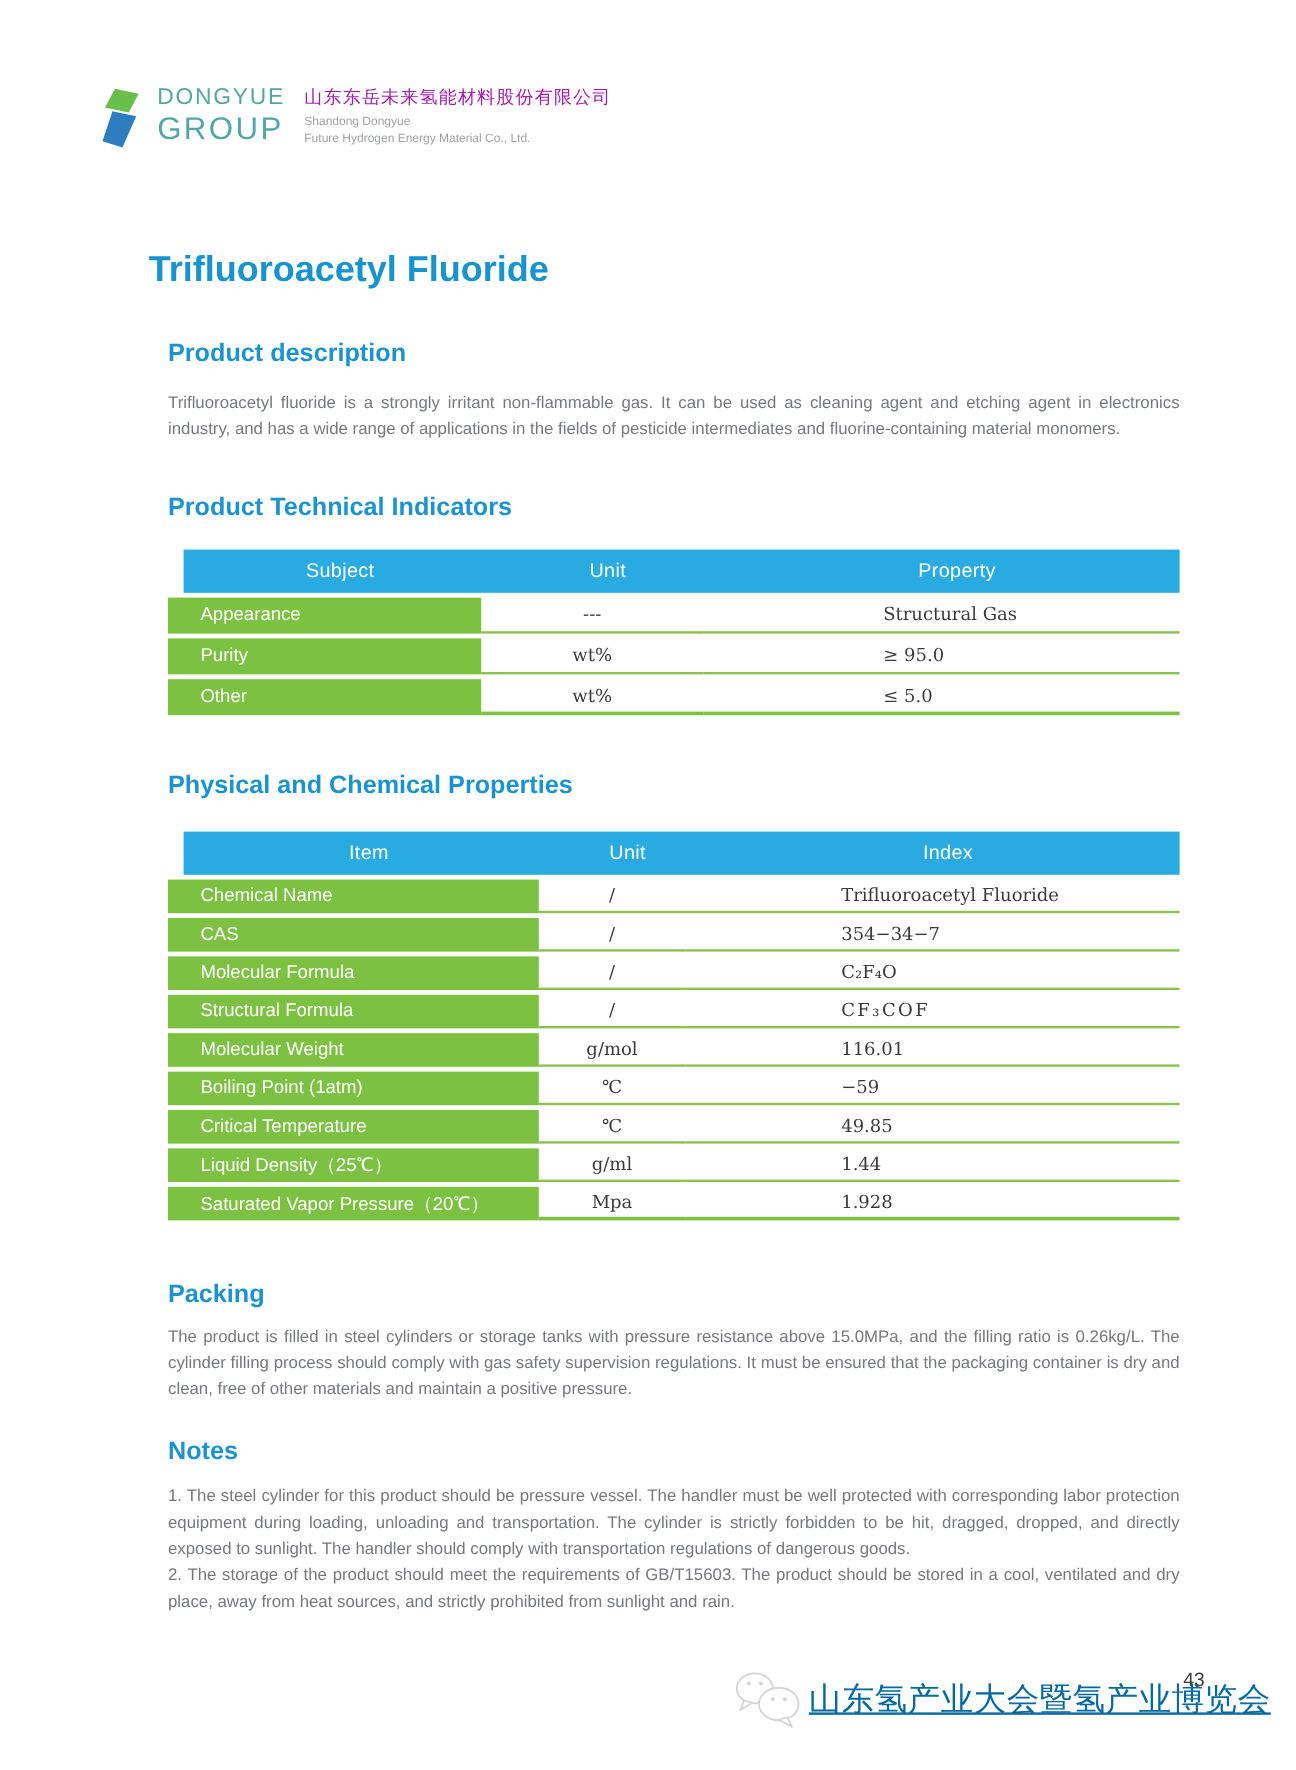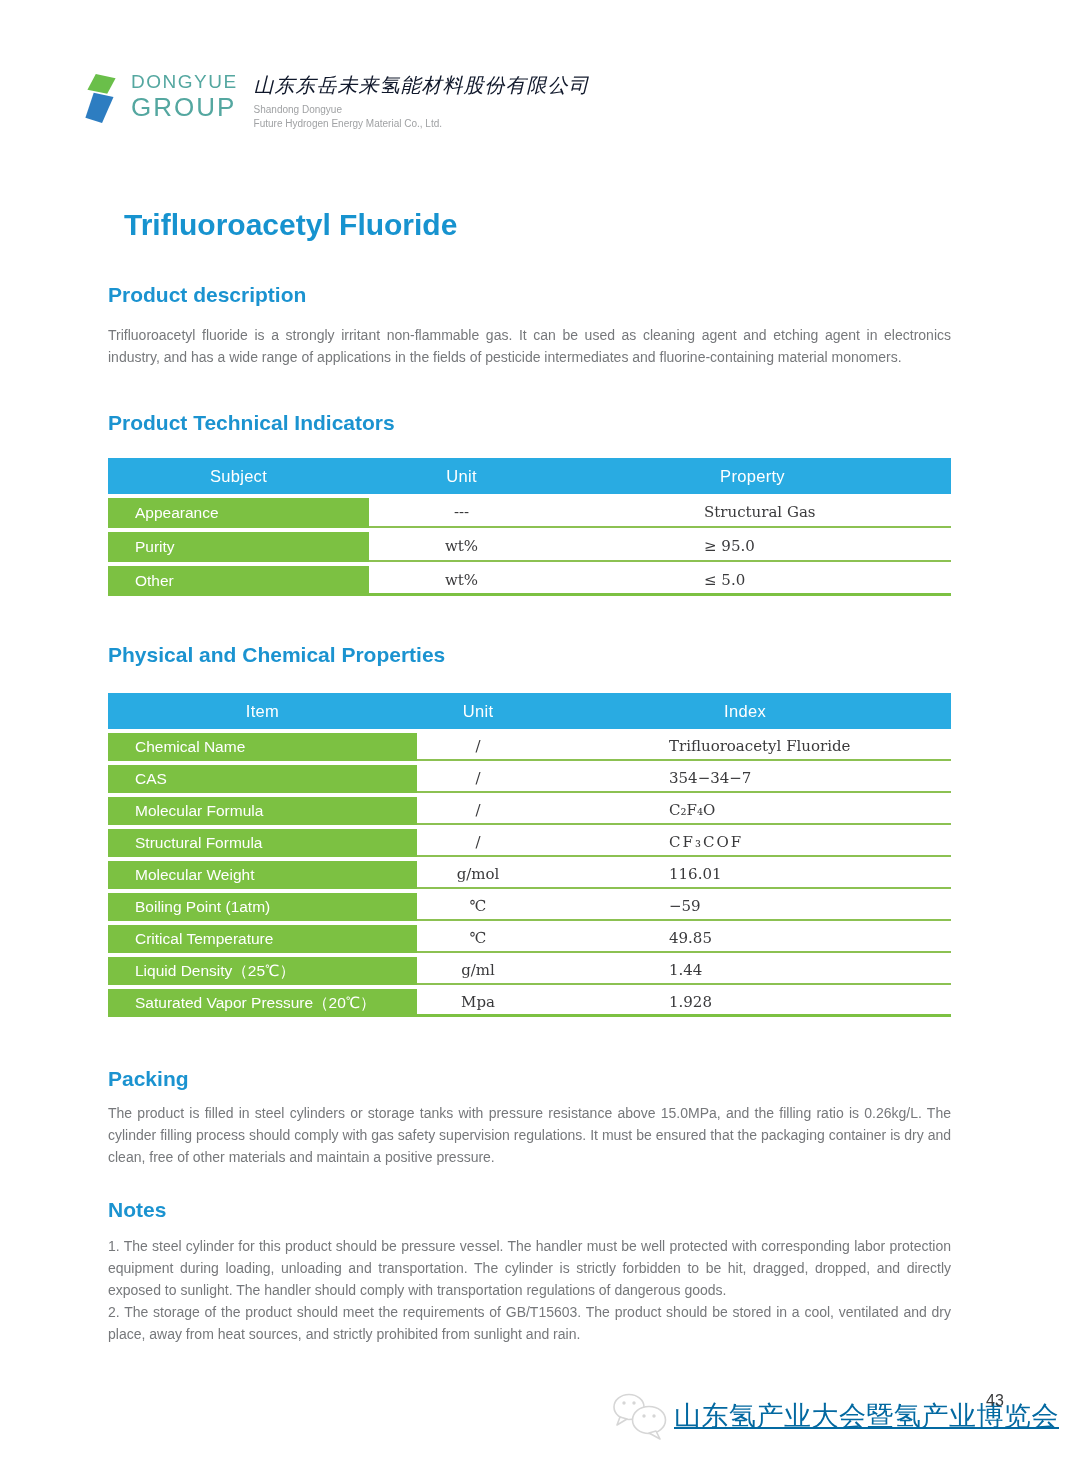--- a/index.html
+++ b/index.html
@@ -9,30 +9,30 @@
     font-family:"Liberation Sans", sans-serif; overflow:hidden;
   }
 
   
   .header { position:absolute; left:85px; top:72px; display:flex; align-items:flex-start; }
   .logo-mark { width:32px; height:50px; margin-top:2px; }
   .logo-type { margin-left:14px; color:#54a7a0; line-height:1; }
   .logo-type .l1 { font-size:19px; letter-spacing:1.5px; }
   .logo-type .l2 { font-size:26px; letter-spacing:2px; margin-top:3px; }
   .company { margin-left:16px; }
-  .company .cn { font-size:20px; color:#0f172a; letter-spacing:1px;font-style:italic; }
+  .company .cn { font-size:15px; color:#a21caf; letter-spacing:1px; }
   .company .en { font-size:10px; color:#a0a2a4; line-height:14px; margin-top:4px; }
 
   
   .title {
     position:absolute; left:124px; top:208px;
     font-size:30px; font-weight:bold; color:#1793cf;
   }
   .h2 { font-size:21px; font-weight:bold; color:#1b93d0; }
-  .sec { position:absolute; left:108px; width:843px; }
+  .sec { position:absolute; left:140px; width:843px; }
   #sec-desc  { top:283px; }
   #sec-ind   { top:411px; }
   #sec-prop  { top:643px; }
   #sec-pack  { top:1067px; }
   #sec-notes { top:1198px; }
 
   .body-text {
     font-size:14px; line-height:21.5px; color:#76787b; text-align:justify;
   }
   #sec-desc  .body-text { margin-top:18px; }
@@ -40,21 +40,21 @@
   #sec-notes .body-text { margin-top:13px; line-height:22px; }
 
   
   .tbl { width:843px; }
   #sec-ind  .tbl { margin-top:23px; }
   #sec-prop .tbl { margin-top:26px; }
   .t1cols { grid-template-columns:261px 185px 397px; }
   .t2cols { grid-template-columns:309px 122px 412px; }
   .tbl-head {
     display:grid; height:36px; background:#29abe2; color:#ffffff;
-    align-items:center; text-align:center; font-size:16.5px; letter-spacing:0.3px;
+    align-items:center; text-align:center; font-size:16.5px; letter-spacing:0.3px;margin-left:13px;
   }
   .tbl-row { display:grid; margin-top:4px; }
   .t1 .tbl-row { height:30px; }
   .t2 .tbl-row { height:28px; }
   .cl {
     background:#7cc142; color:#ffffff; display:flex; align-items:center;
     padding-left:27px; font-size:15.5px;
   }
   .cu, .cv {
     font-family:"DejaVu Serif","Liberation Serif",serif;

